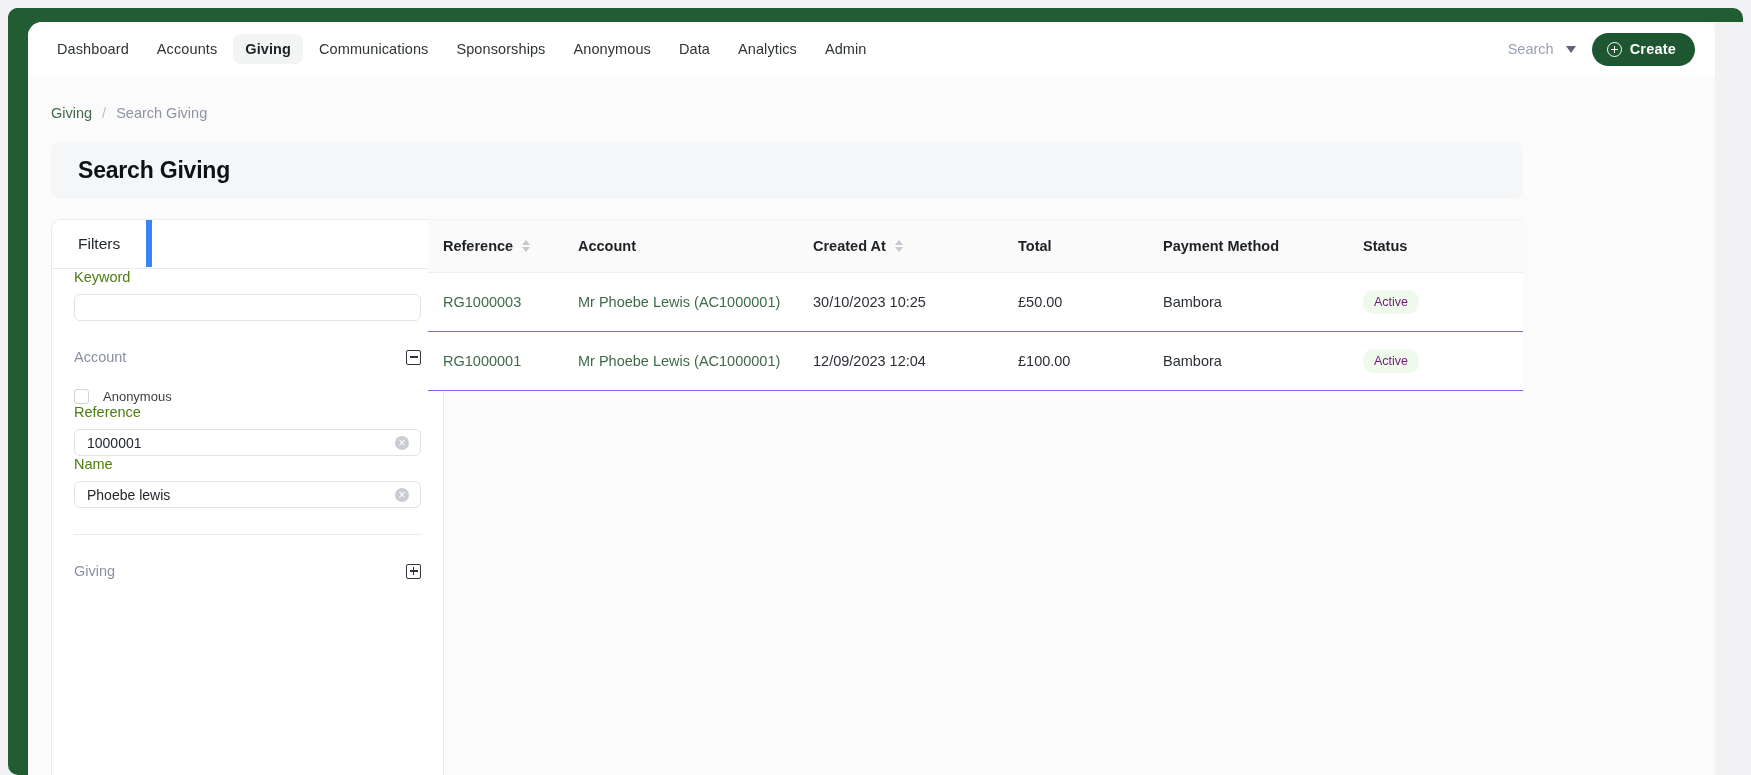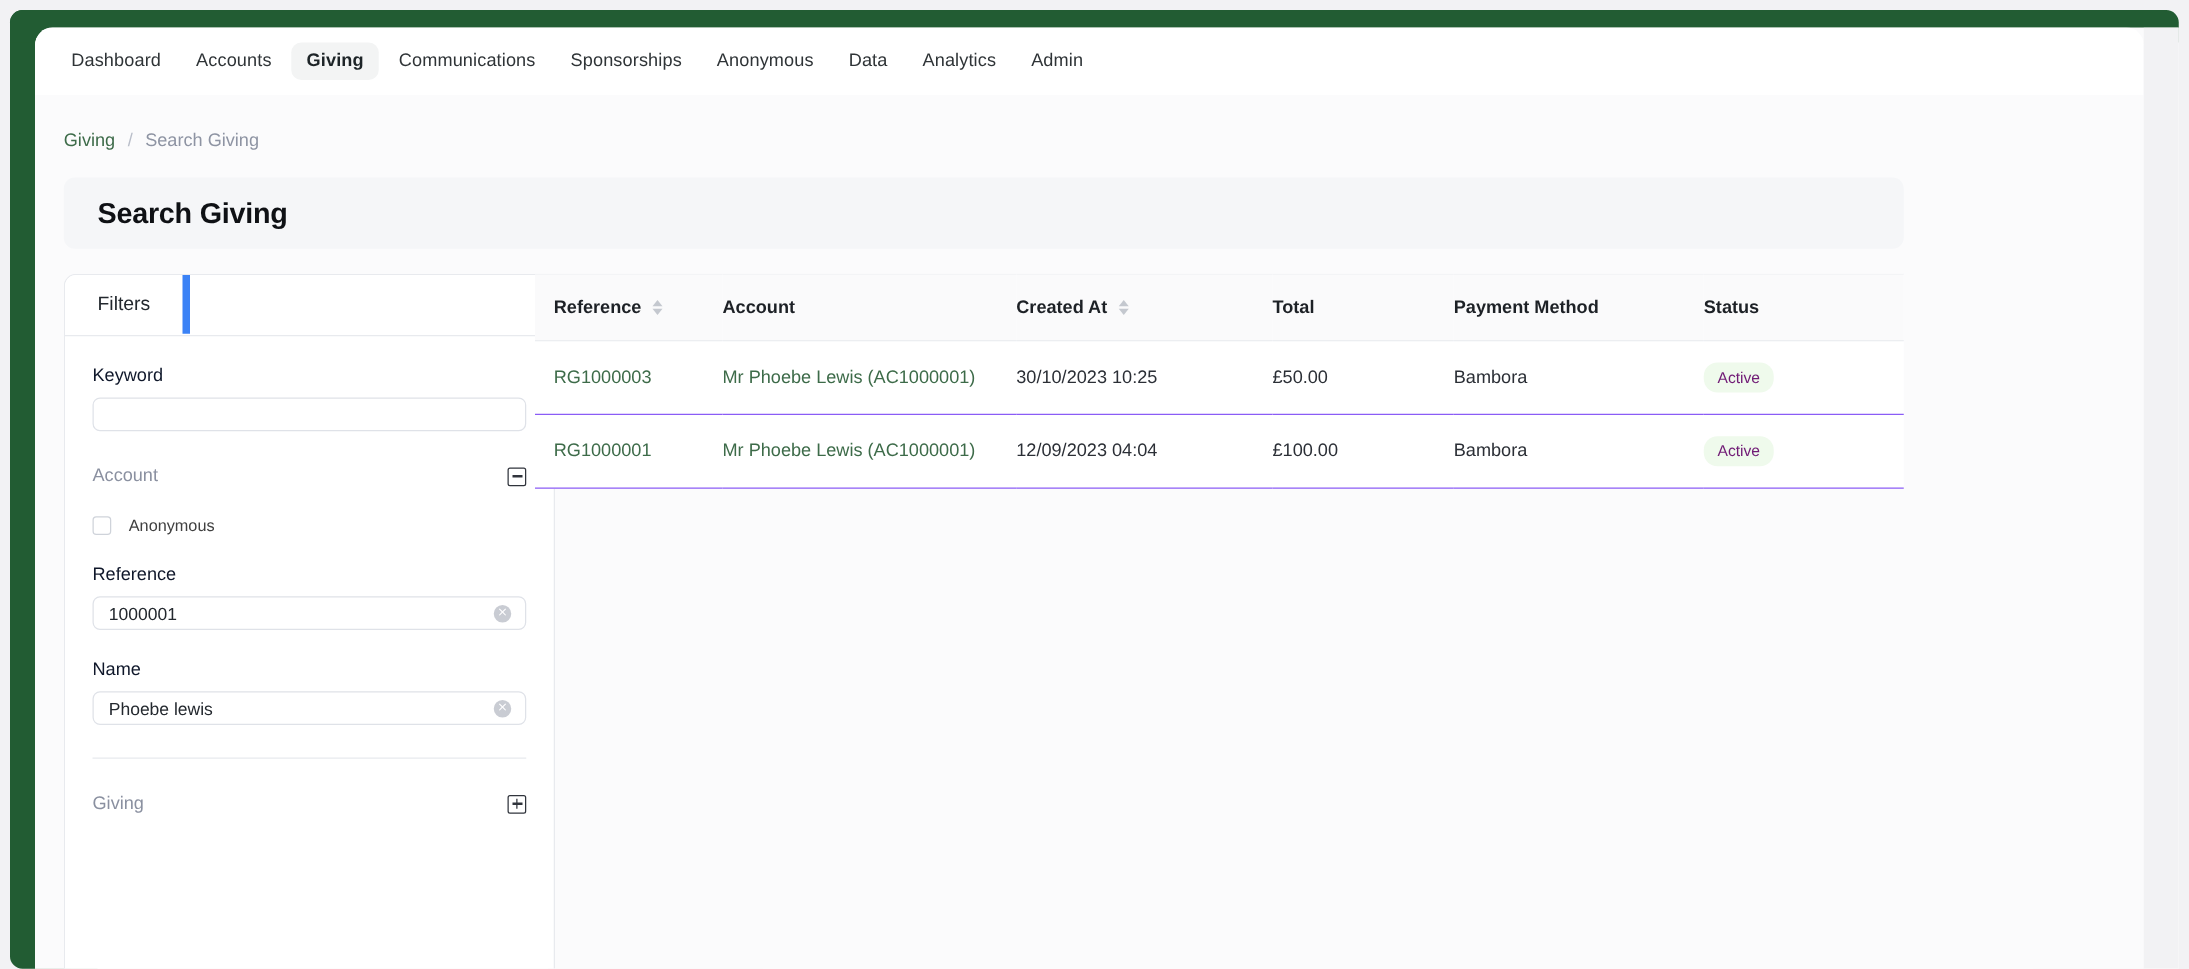--- a/index.html
+++ b/index.html
@@ -183,22 +183,21 @@
     position: absolute;
     left: 0; right: 0; bottom: 0;
     height: 1px;
     background: #e8eaee;
   }
   .filters-tab { z-index: 2; }
   .filters-body { padding: 0 22px; }
 
   .field-label {
     font-size: 14.5px;
-    color: #0f172a;
-    margin-top: 24px;
+    color: #4d7c0f;
     margin-bottom: 9px;
   }
   .text-input {
     position: relative;
     height: 27px;
     border: 1px solid #dfe2e8;
     border-radius: 6px;
     background: #fff;
     display: flex; align-items: center;
     padding: 0 12px;
@@ -367,20 +366,30 @@
         <div class="nav-link">Dashboard</div>
         <div class="nav-link">Accounts</div>
         <div class="nav-link active">Giving</div>
         <div class="nav-link">Communications</div>
         <div class="nav-link">Sponsorships</div>
         <div class="nav-link">Anonymous</div>
         <div class="nav-link">Data</div>
         <div class="nav-link">Analytics</div>
         <div class="nav-link">Admin</div>
       </nav>
+      <div class="nav-right">
+        <div class="search-drop">
+          <span>Search</span>
+          <span class="caret-down"></span>
+        </div>
+        <button class="create-btn">
+          <span class="plus-circle"></span>
+          <span>Create</span>
+        </button>
+      </div>
     </div>
 
     <div class="page-body">
 
       <div class="breadcrumb">
         <span class="bc-link">Giving</span>
         <span class="bc-sep">/</span>
         <span class="bc-current">Search Giving</span>
       </div>
 
@@ -494,21 +503,21 @@
                 <span class="badge">Active</span>
               </td>
             </tr>
             <tr>
               <td>
                 <span class="cell-link">RG1000001</span>
               </td>
               <td>
                 <span class="cell-link">Mr Phoebe Lewis (AC1000001)</span>
               </td>
-              <td>12/09/2023 04:04</td>
+              <td>12/09/2023 12:04</td>
               <td>£100.00</td>
               <td>Bambora</td>
               <td>
                 <span class="badge">Active</span>
               </td>
             </tr>
           </tbody>
         </table>
       </section>
 

